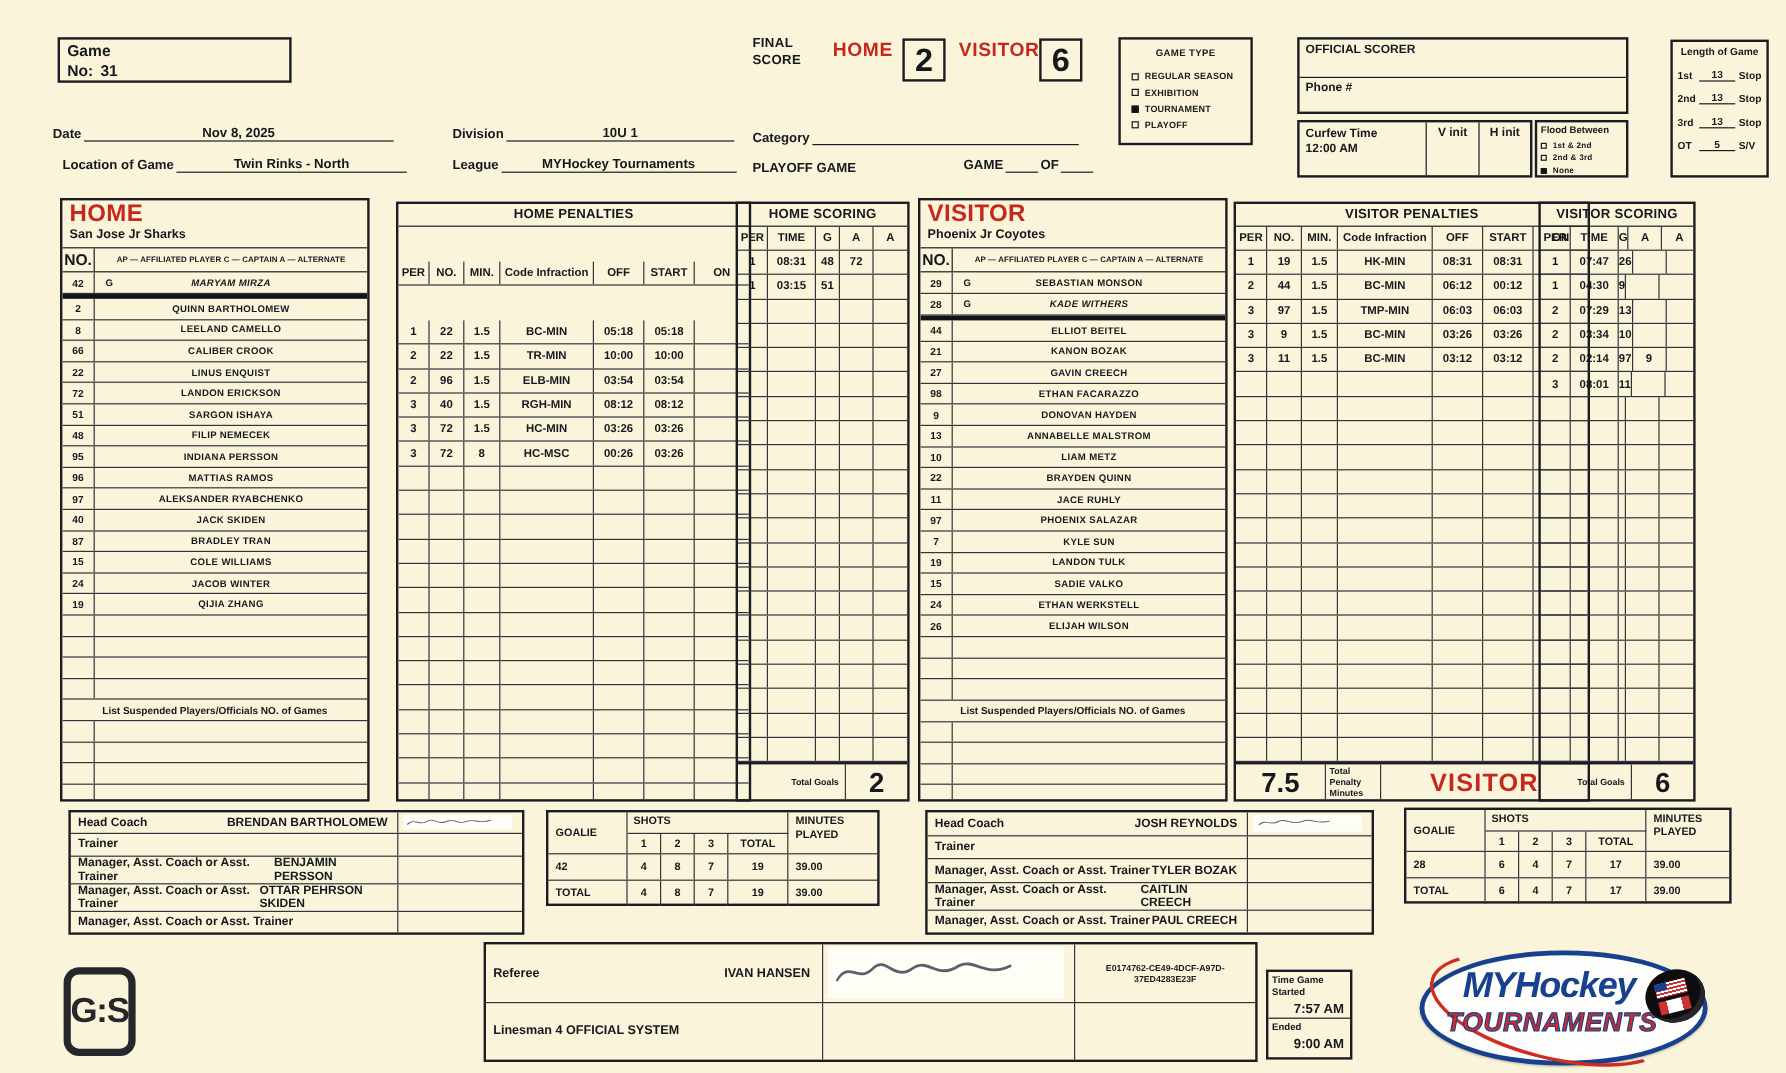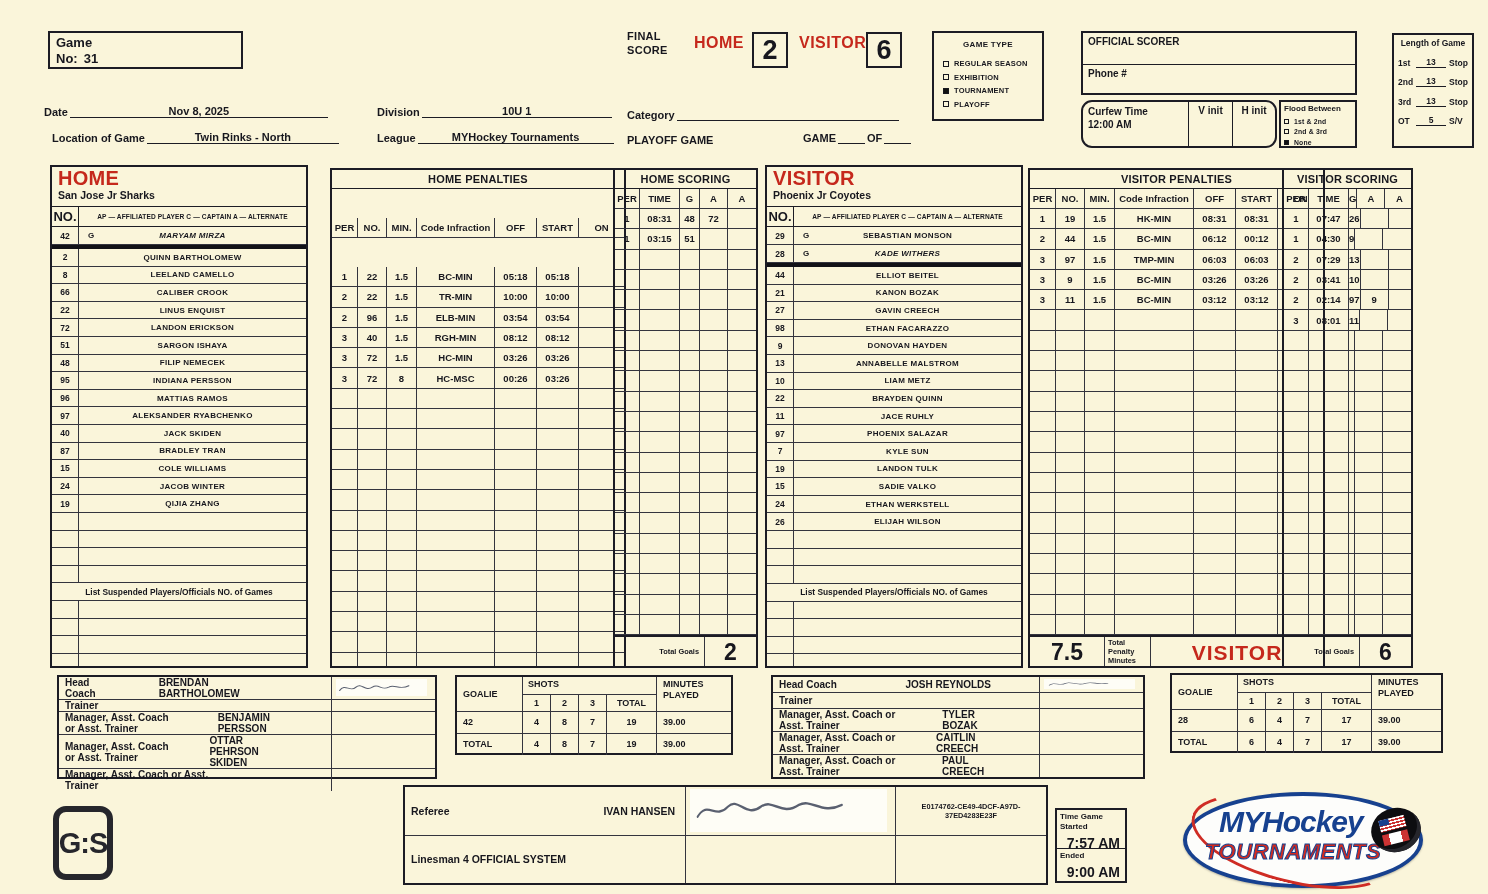--- a/index.html
+++ b/index.html
@@ -30,21 +30,21 @@
   #game-type .gt-title { text-align:center; font-size:8px; font-weight:700; margin-top:7px; letter-spacing:.3px;}
   #game-type .gt-opts { margin:8px 0 0 9px; }
   .opt { display:flex; align-items:center; gap:5px; height:13.5px; font-size:7.5px; font-weight:700; letter-spacing:.2px;}
   .opt .box { width:6px; height:6px; border:1.2px solid #17171E; flex:0 0 auto; background:transparent;}
   .opt.checked .box { background:#111; }
 
   #scorer-box { left:1081px; top:31px; width:276px; height:64px; font-size:10px; font-weight:600;}
   #scorer-box .half1 { height:32px; border-bottom:1.5px solid #1C1C24; padding:3px 5px;}
   #scorer-box .half2 { padding:3px 5px; }
 
-  #curfew-box { left:1081px; top:100px; width:196px; height:48px; display:flex; font-size:10px; font-weight:600;border-radius:11px;}
+  #curfew-box { left:1081px; top:100px; width:196px; height:48px; display:flex; font-size:10px; font-weight:600;}
   #curfew-box .cf-main { width:106px; border-right:1.5px solid #1C1C24; padding:3px 5px; line-height:1.3;}
   #curfew-box .cf-init { width:44px; border-right:1.5px solid #1C1C24; text-align:center; padding-top:3px;}
   #curfew-box .cf-init:last-child { border-right:none; flex:1;}
 
   #flood-box { left:1279px; top:100px; width:78px; height:48px; padding:2px 3px; }
   #flood-box .fl-title { font-size:8px; font-weight:700; margin-bottom:3px;}
   #flood-box .opt { height:10.5px; font-size:6.8px; }
   #flood-box .opt .box { width:5px; height:5px; }
 
   #length-box { left:1392px; top:33px; width:82px; height:115px; padding:3px 4px; font-size:8.5px; font-weight:600;}
@@ -109,21 +109,21 @@
   .scor-head > div:last-child, .scor-row > div:last-child { border-right:none;}
   .scor-row { height:20.3px; border-bottom:1px solid #34343E; font-size:9.5px; font-weight:600; flex:0 0 auto;}
   .scor-tot { margin-top:auto; border-top:2px solid #1C1C24; height:33px; display:flex; flex:0 0 auto; align-items:stretch;}
   .scor-tot .stl { flex:1; display:flex; align-items:center; justify-content:flex-end; padding-right:5px; font-size:7.4px; font-weight:600; line-height:1.2; text-align:right;}
   .scor-tot .stv { width:52px; border-left:1px solid #34343E; display:flex; align-items:center; justify-content:center; font-size:23px; font-weight:600;}
 
   
   .staff { border:2px solid #1C1C24; height:104px; display:flex; flex-direction:column; background:#FAF5DA;}
   #home-staff { left:57px; top:675px; width:380px;}
   #visitor-staff { left:771px; top:675px; width:374px;}
-  .staff-row { flex:1; display:flex; align-items:center; border-bottom:1px solid #34343E;gap:40px;}
+  .staff-row { flex:1; display:flex; align-items:center; border-bottom:1px solid #34343E;}
   .staff-row:last-child { border-bottom:none; }
   .staff-row .role { font-size:10px; font-weight:600; padding-left:6px;}
   .staff-row .sname { margin-left:auto; font-size:10px; font-weight:700; padding-right:8px;}
   .sigcell { width:104px; align-self:stretch; border-left:1px solid #34343E; position:relative; flex:0 0 auto;}
   .sig-wrap { display:none; }
   .signed .sig-wrap { display:flex; position:absolute; left:4px; top:2px; right:8px; bottom:3px; background:#FEFDF6; align-items:center;}
   .sig-wrap svg { width:90%; height:80%; }
 
   
   .gshots { border:2px solid #1C1C24; height:80px; background:#FAF5DA;}
@@ -145,21 +145,21 @@
   .off-row { flex:1; display:flex; align-items:center; border-bottom:1px solid #34343E;}
   .off-row:last-child { border-bottom:none;}
   .off-row .off-role { font-size:10.5px; font-weight:600; padding-left:6px;}
   .off-row .off-name { margin-left:auto; font-size:10.5px; font-weight:700; padding-right:10px;}
   .off-sig { width:210px; align-self:stretch; border-left:1px solid #34343E; position:relative; flex:0 0 auto;}
   .off-row.signed .off-sig .sig-wrap { display:flex; }
   .off-code { width:151px; align-self:stretch; border-left:1px solid #34343E; display:flex; align-items:center; justify-content:center; text-align:center; font-size:7.3px; font-weight:600; line-height:1.25; padding:0 24px; word-break:break-all; flex:0 0 auto;}
 
   #timebox { left:1055px; top:808px; width:72px; height:75px; border:2px solid #1C1C24; font-size:8px; font-weight:600;}
   #timebox .tb-top { height:39px; border-bottom:1.2px solid #1C1C24; padding:2px 3px; line-height:1.25;}
-  #timebox .tb-val { text-align:right; font-size:14px; margin-top:3px; padding-right:2px;}
+  #timebox .tb-val { text-align:right; font-size:11px; margin-top:3px; padding-right:2px;}
   #timebox .tb-bot { padding:2px 3px; line-height:1.25;}
 
   
   #gs-logo { left:53px; top:806px; display:flex; color:#26262C; align-items:flex-start;}
   .gs-icon { width:60px; height:74px; border:6px solid #26262C; border-radius:13px; display:flex; align-items:center; justify-content:center; font-size:29px; font-weight:800; letter-spacing:-1px;}
   .gs-text { margin-left:15px; padding-top:6px;}
   .gs-name { font-size:45px; font-weight:800; letter-spacing:-2px; line-height:.95; transform:scaleX(.9); transform-origin:left;}
   .gs-url  { font-size:9.5px; font-weight:700; letter-spacing:3.4px; margin-top:5px;}
 
   #mh-logo { left:1183px; top:792px; width:240px; height:96px;}
@@ -1226,21 +1226,21 @@
       </div>
       <div class="scor-grid scor-row">
         <div>2</div>
         <div>07:29</div>
         <div>13</div>
         <div></div>
         <div></div>
       </div>
       <div class="scor-grid scor-row">
         <div>2</div>
-        <div>03:41</div>
+        <div>03:34</div>
         <div>10</div>
         <div></div>
         <div></div>
       </div>
       <div class="scor-grid scor-row">
         <div>2</div>
         <div>02:14</div>
         <div>97</div>
         <div>9</div>
         <div></div>

